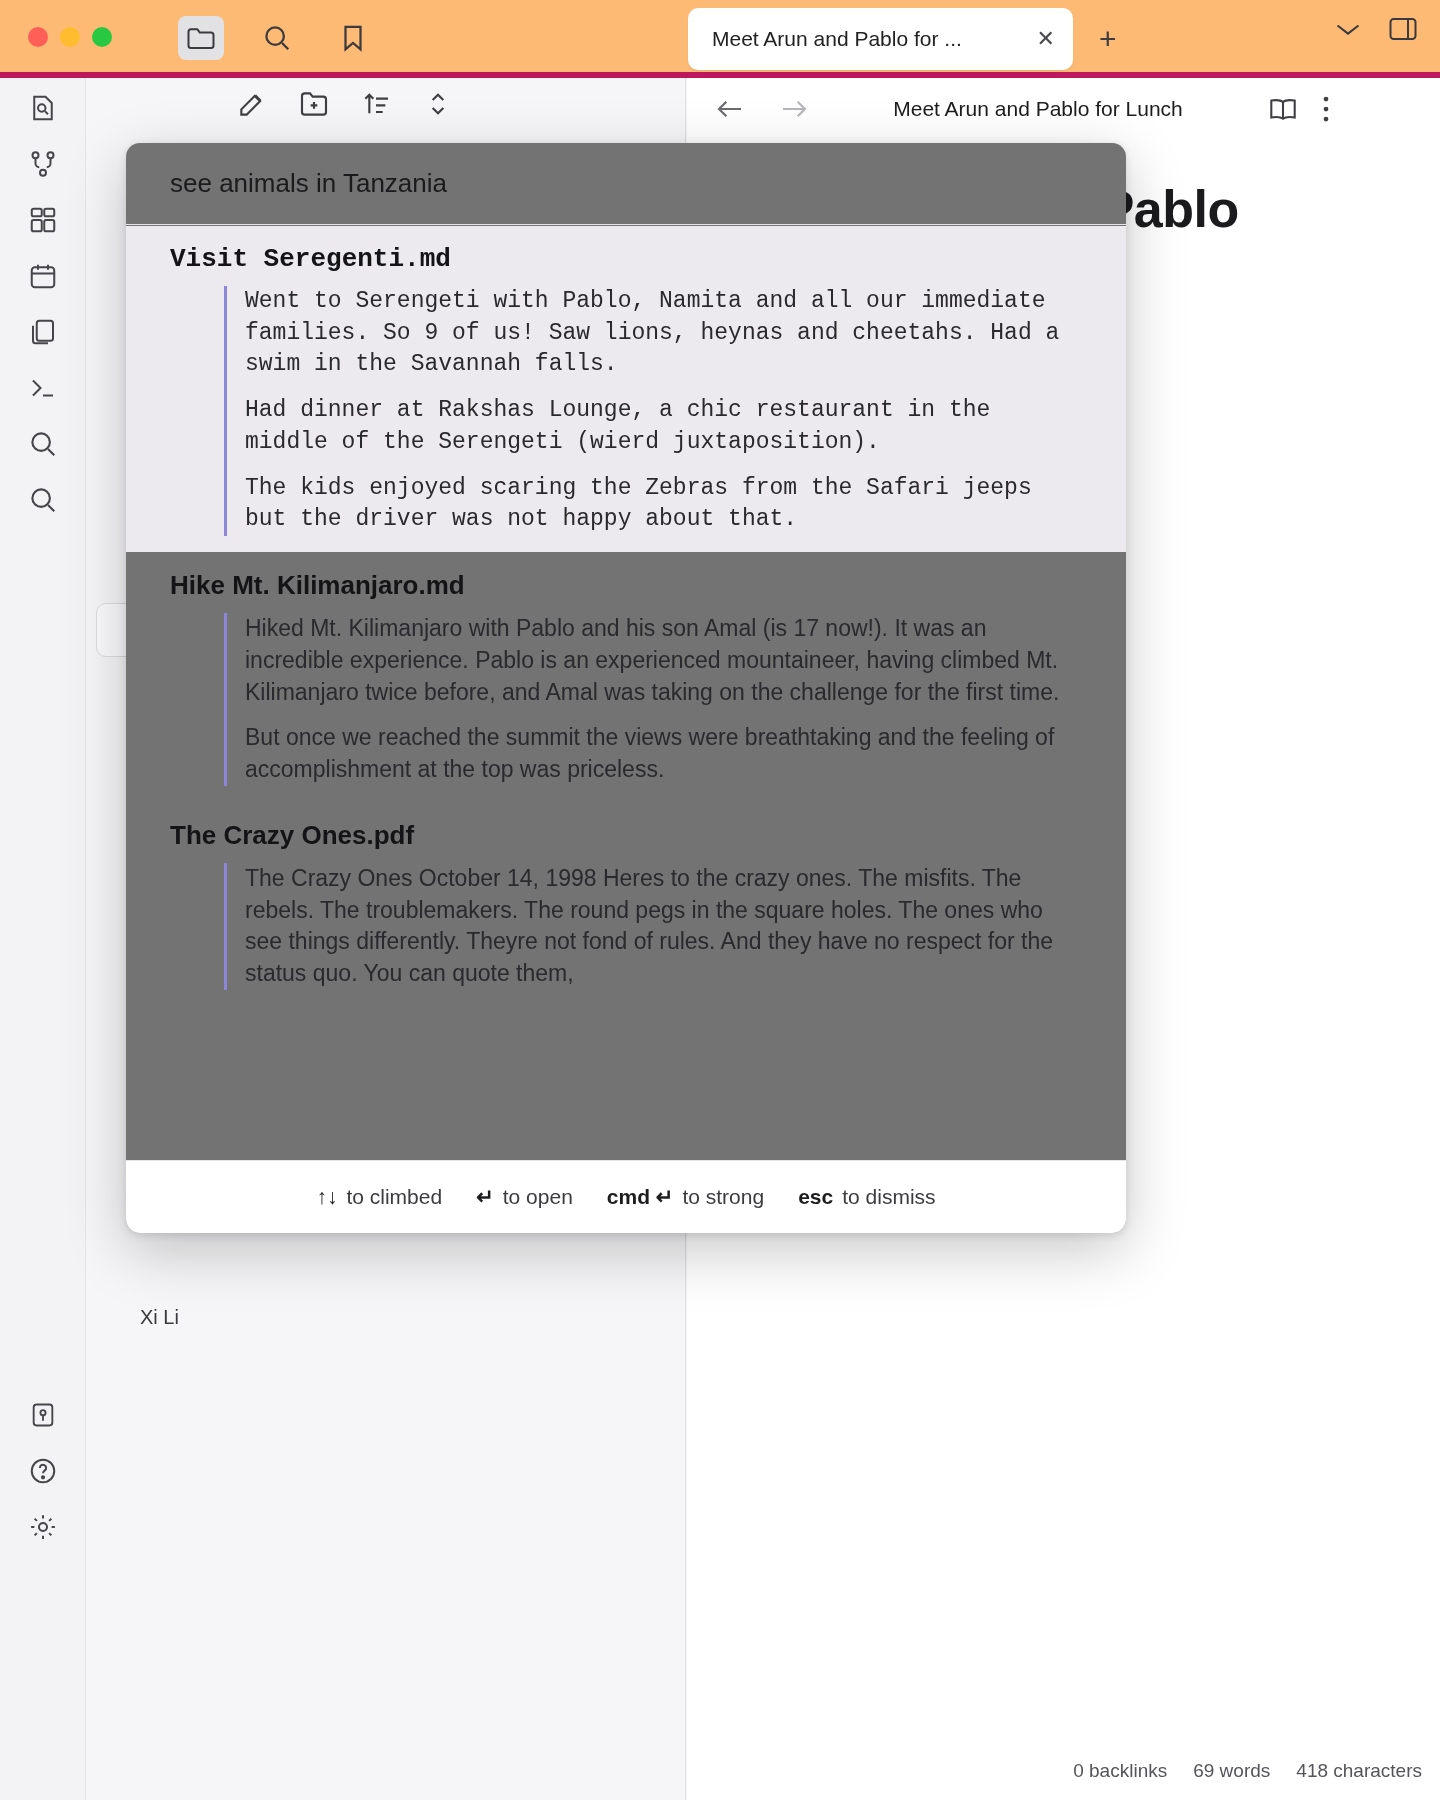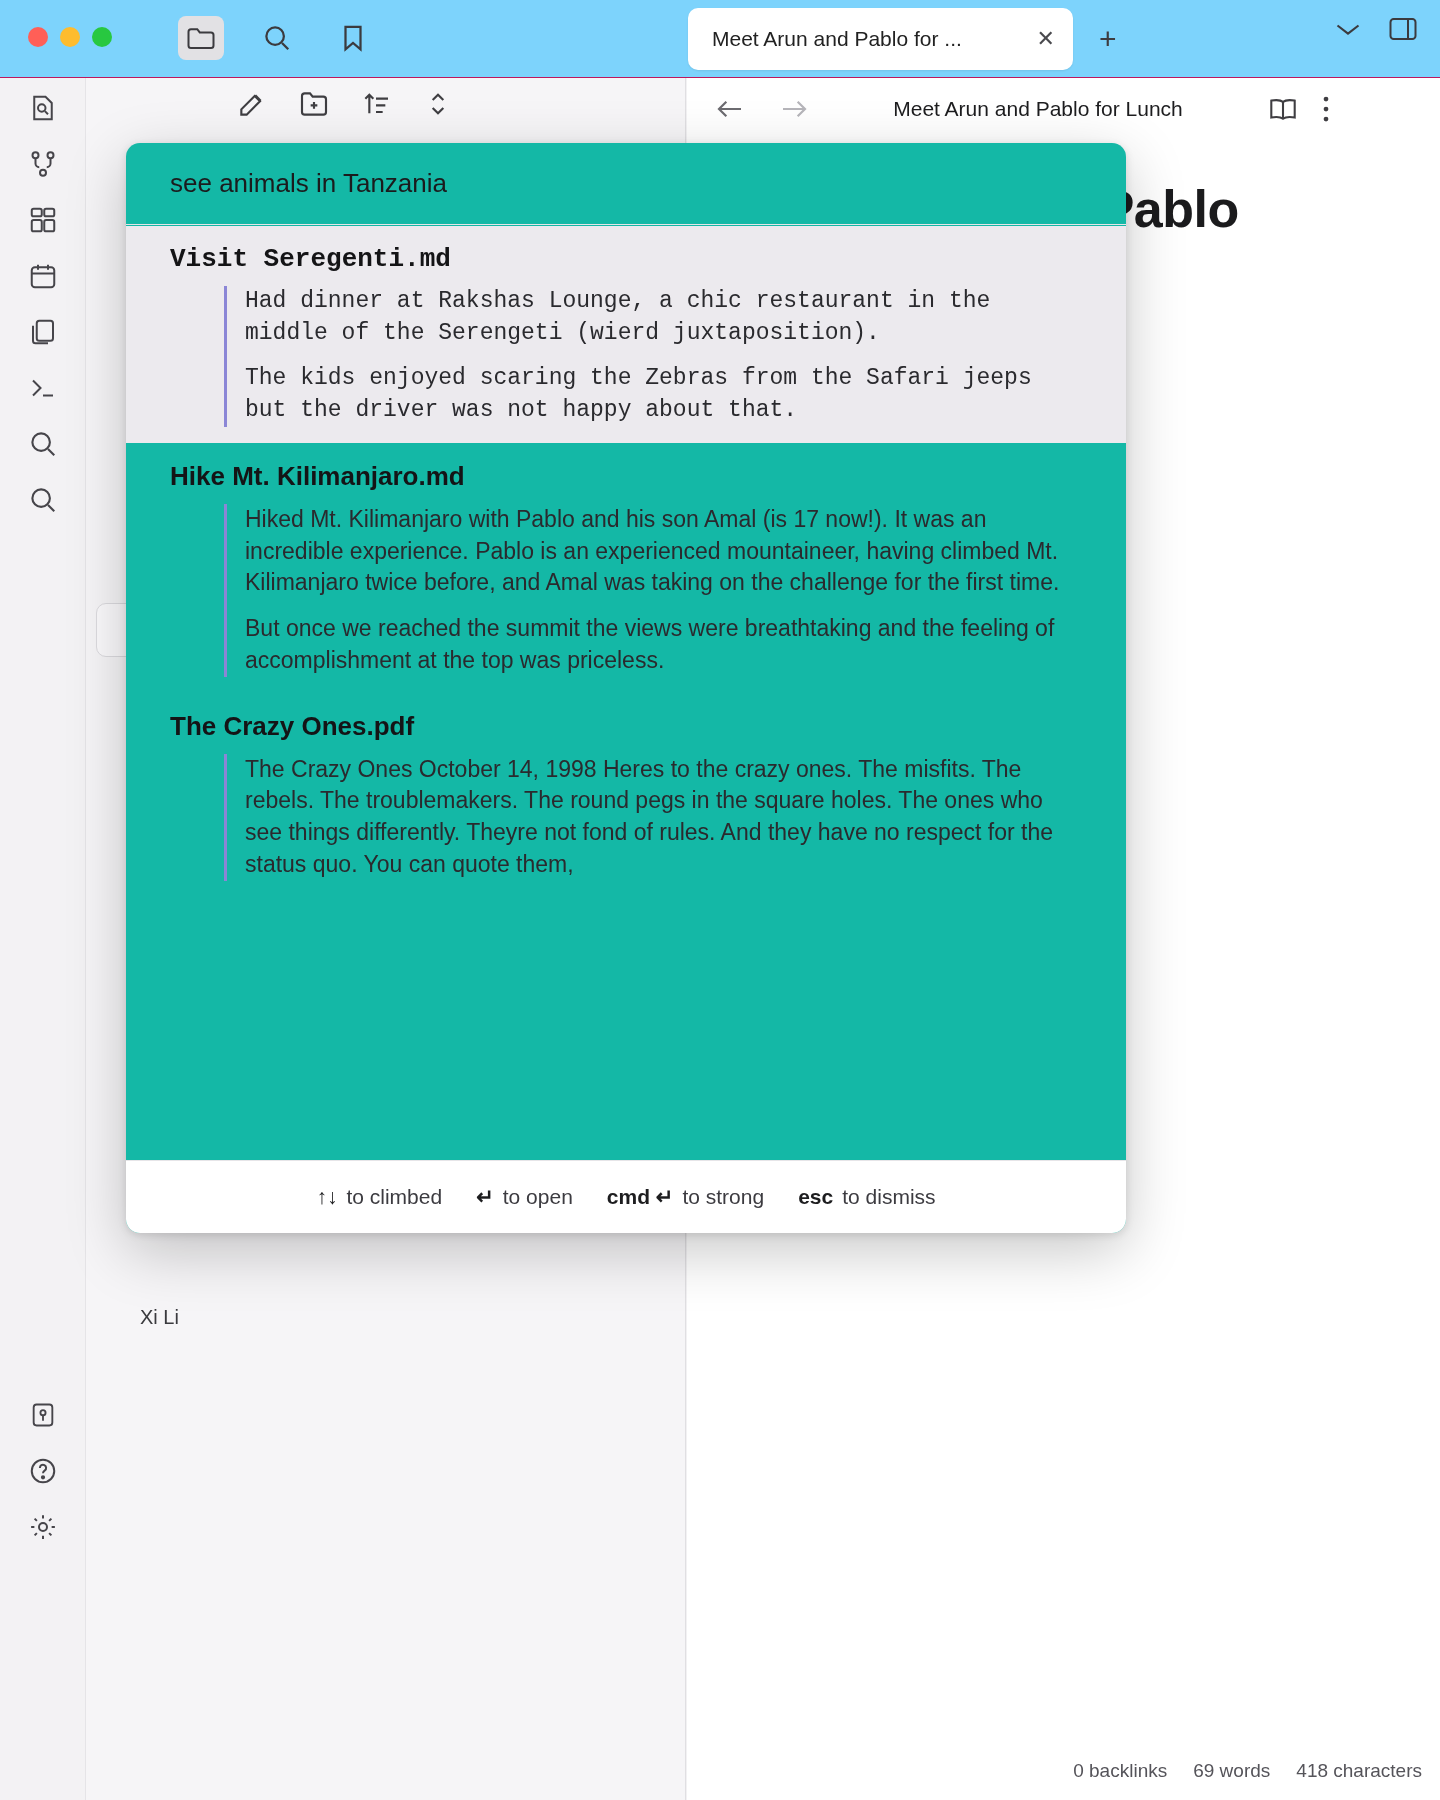--- a/index.html
+++ b/index.html
@@ -13,22 +13,22 @@
   .app {
     position: relative;
     width: 1440px; height: 1800px;
     background: #f2f1f3;
   }
 
   
   .titlebar {
     position: absolute; top: 0; left: 0;
     width: 1440px; height: 78px;
-    background: #7dd3fc;
-    border-bottom: 1px solid #be185d;
+    background: #fdba74;
+    border-bottom: 6px solid #be185d;
   }
   .traffic {
     position: absolute; top: 27px; left: 28px;
     display: flex; gap: 12px;
   }
   .dot { width: 20px; height: 20px; border-radius: 50%; }
   .dot.red { background: #ff5f57; }
   .dot.yellow { background: #febc2e; }
   .dot.green { background: #28c840; }
 
@@ -146,21 +146,21 @@
     position: absolute; bottom: 18px; right: 18px;
     display: flex; gap: 26px;
     font-size: 19px; color: #55545a;
   }
 
   
   .overlay {
     position: absolute;
     top: 143px; left: 126px;
     width: 1000px; height: 1090px;
-    background: #14b8a6;
+    background: #737373;
     border-radius: 14px;
     box-shadow: 0 18px 60px rgba(0,0,0,.22), 0 2px 8px rgba(0,0,0,.12);
     overflow: hidden;
   }
   .ov-query {
     height: 82px;
     display: flex; align-items: center;
     padding: 0 44px;
     font-size: 26px; color: #1b1b1d;
     border-bottom: 1px solid #e6e5e8;
@@ -411,20 +411,21 @@
   </div>
 
   <div class="overlay">
     <div class="ov-query">see animals in Tanzania</div>
 
     <div class="ov-results">
 
       <div class="result selected">
         <div class="result-title">Visit Seregenti.md</div>
         <div class="snippets">
+          <div class="snippet">Went to Serengeti with Pablo, Namita and all our immediate families. So 9 of us! Saw lions, heynas and cheetahs. Had a swim in the Savannah falls.</div>
           <div class="snippet">Had dinner at Rakshas Lounge, a chic restaurant in the middle of the Serengeti (wierd juxtaposition).</div>
           <div class="snippet">The kids enjoyed scaring the Zebras from the Safari jeeps but the driver was not happy about that.</div>
         </div>
       </div>
 
       <div class="result">
         <div class="result-title">Hike Mt. Kilimanjaro.md</div>
         <div class="snippets">
           <div class="snippet">Hiked Mt. Kilimanjaro with Pablo and his son Amal (is 17 now!). It was an incredible experience. Pablo is an experienced mountaineer, having climbed Mt. Kilimanjaro twice before, and Amal was taking on the challenge for the first time.</div>
           <div class="snippet">But once we reached the summit the views were breathtaking and the feeling of accomplishment at the top was priceless.</div>

